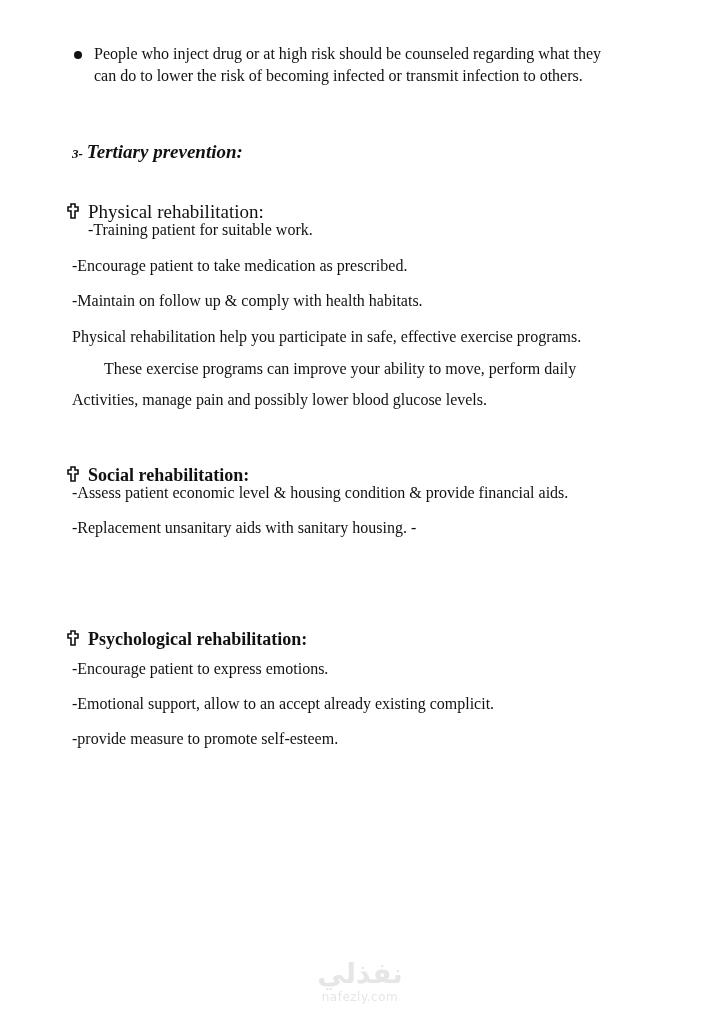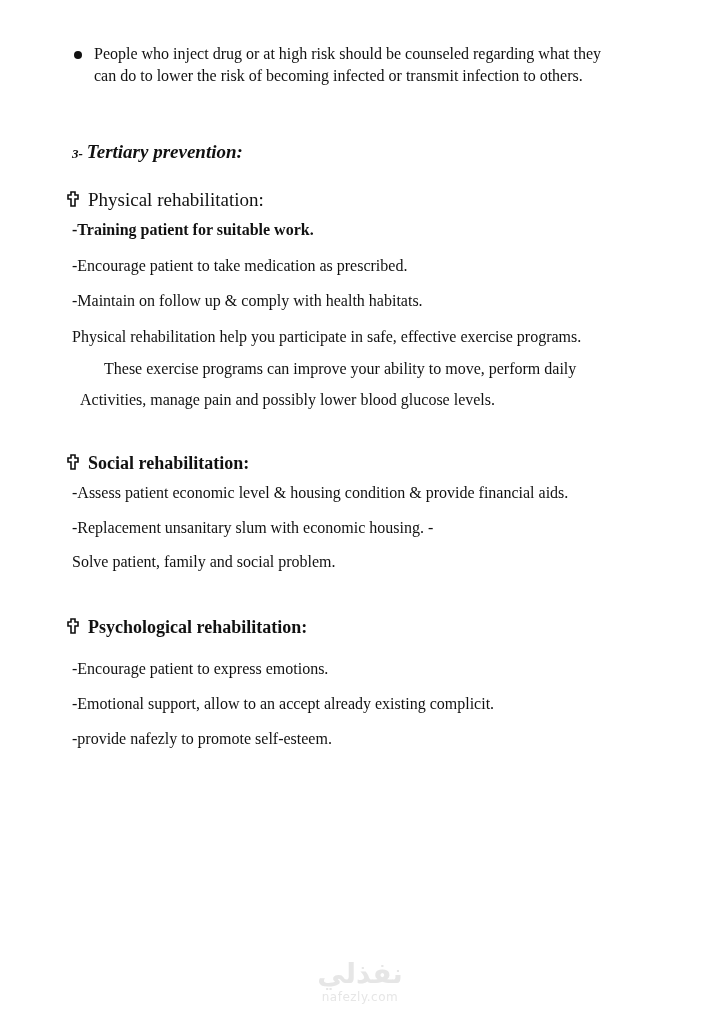--- a/index.html
+++ b/index.html
@@ -51,20 +51,21 @@
     .section-heading {
       font-size: 19px;
       font-weight: bold;
     }
     .section-num {
       font-size: 13px;
       font-weight: bold;
     }
     .sub-heading {
       font-size: 19px;
+      margin-top: 12px;
     }
     .sub-heading.bold {
       font-weight: bold;
       font-size: 18px;
     }
     .line {
       font-size: 16px;
     }
     .cross-icon {
       display: inline-block;
@@ -108,43 +109,42 @@
   <div class="abs" style="left:72px; top:141px;font-style:italic;">
     <span class="section-num">3-</span>
     <span class="section-heading">Tertiary prevention:</span>
   </div>
 
   <div class="abs sub-heading" style="left:66px; top:189px;">
     <svg class="cross-icon" viewBox="0 0 14 16">
       <path d="M5 1 H9 V4 H12 V8 H9 V15 H5 V8 H2 V4 H5 Z" fill="none" stroke="#111" stroke-width="1.6"></path>
     </svg><span>Physical rehabilitation:</span>
   </div>
-  <div class="abs line" style="left:72px; top:221px;font-weight:bold;">-Training patient for suitable work.</div>
+  <div class="abs line" style="left:88px; top:221px;">-Training patient for suitable work.</div>
   <div class="abs line" style="left:72px; top:257px;">-Encourage patient to take medication as prescribed.</div>
   <div class="abs line" style="left:72px; top:292px;">-Maintain on follow up &amp; comply with health habitats.</div>
   <div class="abs line" style="left:72px; top:328px;">Physical rehabilitation help you participate in safe, effective exercise programs.</div>
   <div class="abs line" style="left:72px; top:360px;margin-left:32px;">These exercise programs can improve your ability to move, perform daily</div>
-  <div class="abs line" style="left:80px; top:391px;">Activities, manage pain and possibly lower blood glucose levels.</div>
+  <div class="abs line" style="left:72px; top:391px;">Activities, manage pain and possibly lower blood glucose levels.</div>
 
   <div class="abs sub-heading bold" style="left:66px; top:453px;">
     <svg class="cross-icon" viewBox="0 0 14 16">
       <path d="M5 1 H9 V4 H12 V8 H9 V15 H5 V8 H2 V4 H5 Z" fill="none" stroke="#111" stroke-width="1.6"></path>
     </svg><span>Social rehabilitation:</span>
   </div>
   <div class="abs line" style="left:72px; top:484px;">-Assess patient economic level &amp; housing condition &amp; provide financial aids.</div>
-  <div class="abs line" style="left:72px; top:519px;">-Replacement unsanitary slum with economic housing.  -</div>
-  <div class="abs line" style="left:72px; top:553px;">Solve patient, family and social problem.</div>
+  <div class="abs line" style="left:72px; top:519px;">-Replacement unsanitary aids with sanitary housing.  -</div>
 
   <div class="abs sub-heading bold" style="left:66px; top:617px;">
     <svg class="cross-icon" viewBox="0 0 14 16">
       <path d="M5 1 H9 V4 H12 V8 H9 V15 H5 V8 H2 V4 H5 Z" fill="none" stroke="#111" stroke-width="1.6"></path>
     </svg><span>Psychological rehabilitation:</span>
   </div>
   <div class="abs line" style="left:72px; top:695px;">-Emotional support, allow to an accept already existing complicit.</div>
   <div class="abs line" style="left:72px; top:660px;">-Encourage patient to express emotions.</div>
-  <div class="abs line" style="left:72px; top:730px;">-provide nafezly to promote self-esteem.</div>
+  <div class="abs line" style="left:72px; top:730px;">-provide measure to promote self-esteem.</div>
 
   <div class="watermark">
     <div class="wm-arabic">نفذلي</div>
     <div class="wm-url">nafezly.com</div>
   </div>
 
 </div>
 
 </body></html>

